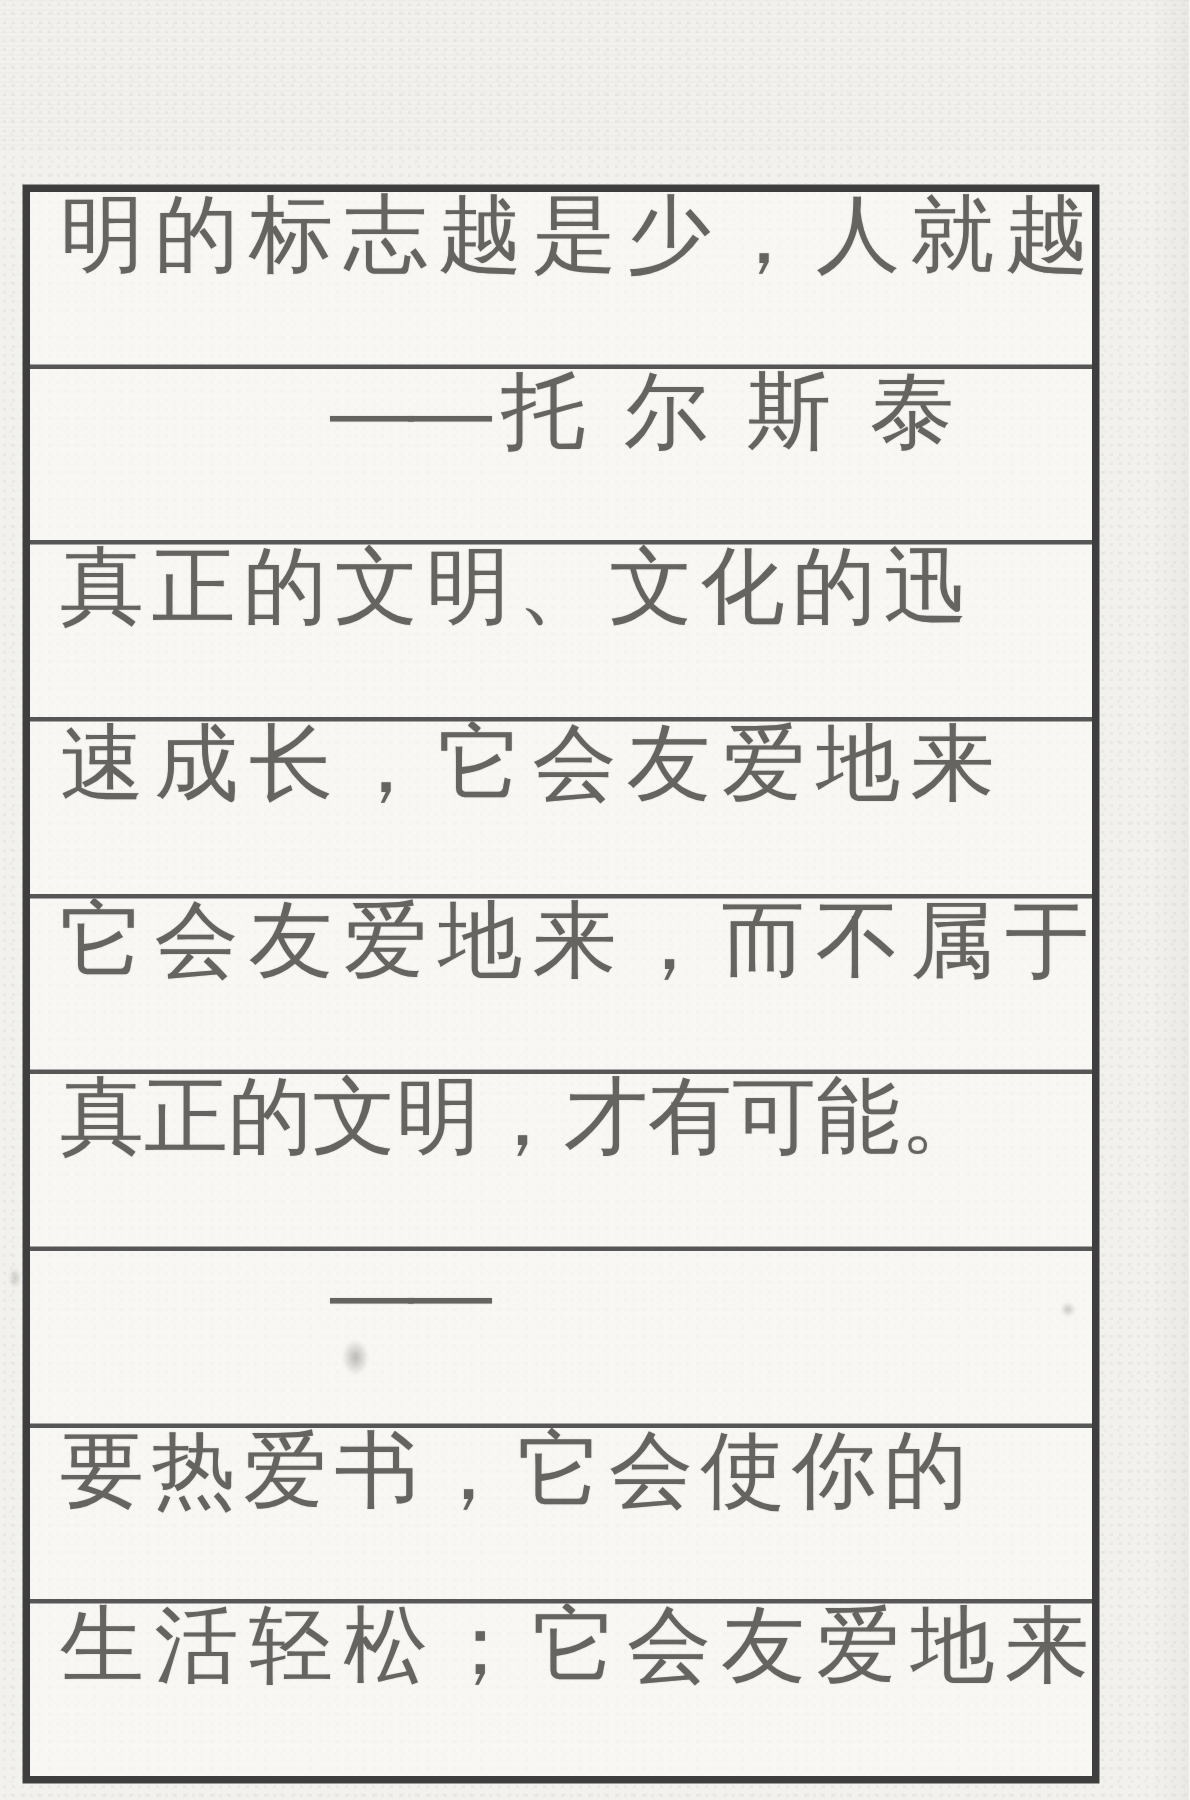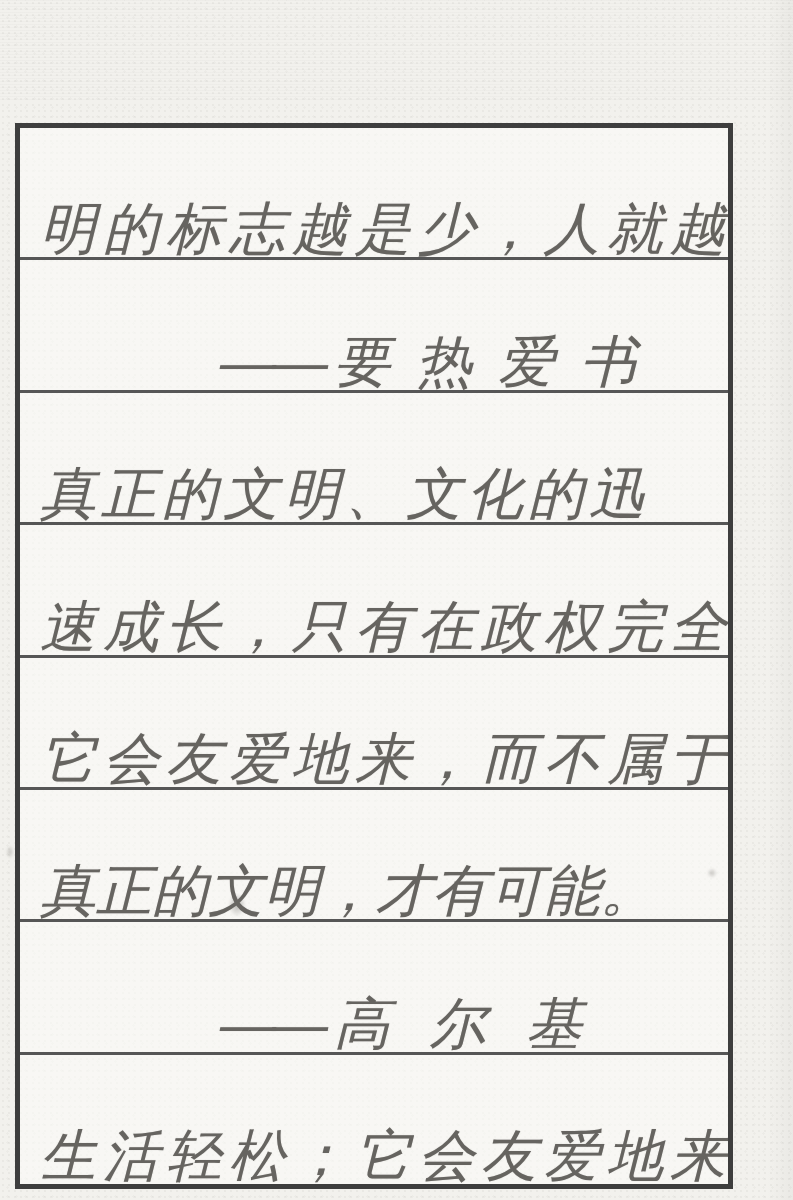--- a/index.html
+++ b/index.html
@@ -29,23 +29,23 @@
     pointer-events:none;
   }
   .grid{
     position:absolute;left:15px;top:123px;
     width:718px;height:1066px;box-sizing:border-box;
     border:5px solid #3e3e3e;
     display:flex;flex-direction:column;
     background:rgba(252,251,248,0.6);
   }
   .row{
-    flex:1 1 0;display:flex;align-items:flex-end;
+    flex:1 1 0;display:flex;align-items:flex-start;
     white-space:nowrap;overflow:hidden;
-    padding-left:20px;box-sizing:border-box;font-style:italic;
+    padding-left:20px;box-sizing:border-box;
   }
   .row + .row{border-top:3px solid #565656;}
   .ink{
     color:#666460;
     font-size:56px;line-height:1;
     letter-spacing:7px;
     text-shadow:0 0 1px rgba(102,100,96,0.35);
   }
   .row--indent{}
   .row--indent .ink{letter-spacing:5px;}
@@ -74,45 +74,47 @@
 
   <div class="grid">
 
     <div class="row">
       <span class="ink">明的标志越是少，人就越</span>
     </div>
 
 
     <div class="row row--attrib">
       <span class="ink dash">——</span>
-      <span class="ink author">要热爱书</span>
+      <span class="ink author">托尔斯泰</span>
     </div>
 
     <div class="row row--indent">
       <span class="ink">真正的文明、文化的迅</span>
     </div>
 
     <div class="row">
-      <span class="ink">速成长，只有在政权完全</span>
+      <span class="ink">速成长，它会友爱地来</span>
     </div>
 
     <div class="row">
       <span class="ink">它会友爱地来，而不属于</span>
     </div>
 
 
     <div class="row row--tight">
       <span class="ink">真正的文明，才有可能。</span>
     </div>
 
     <div class="row row--attrib">
       <span class="ink dash">——</span>
-      <span class="ink author author--spread">高尔基</span>
     </div>
 
+    <div class="row row--indent">
+      <span class="ink">要热爱书，它会使你的</span>
+    </div>
 
     <div class="row">
       <span class="ink">生活轻松；它会友爱地来</span>
     </div>
 
   </div>
 
   <div class="smudge smudge-a"></div>
   <div class="smudge smudge-b"></div>
   <div class="smudge smudge-c"></div>

